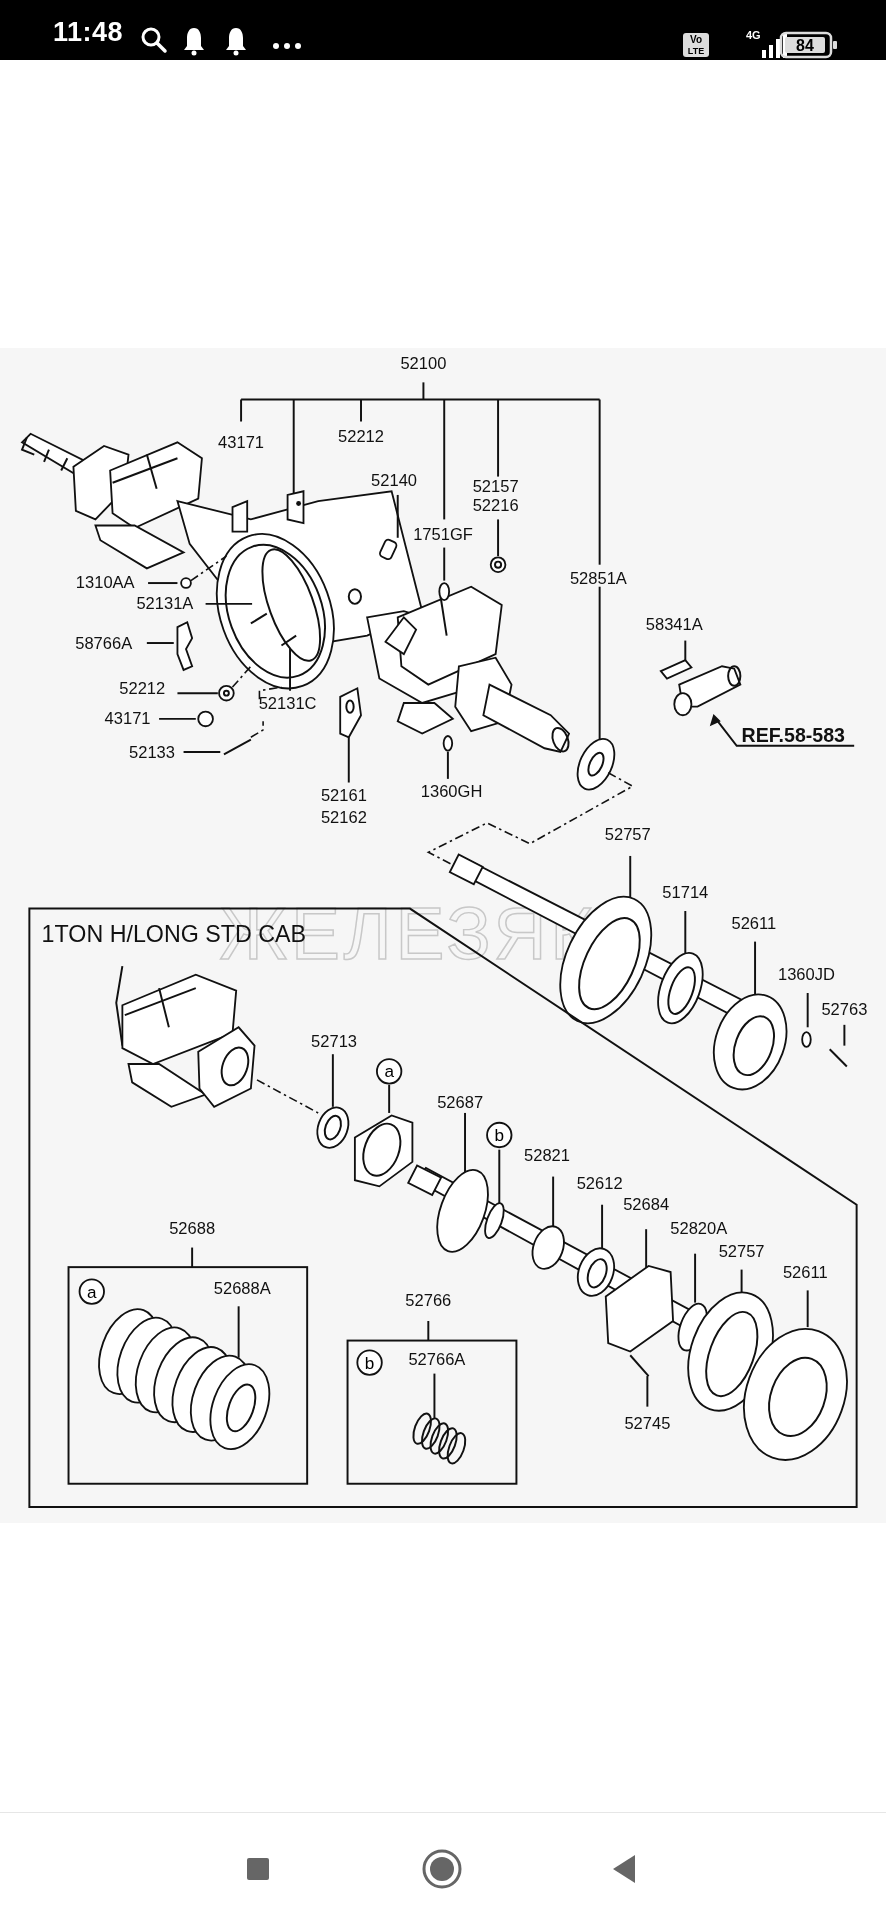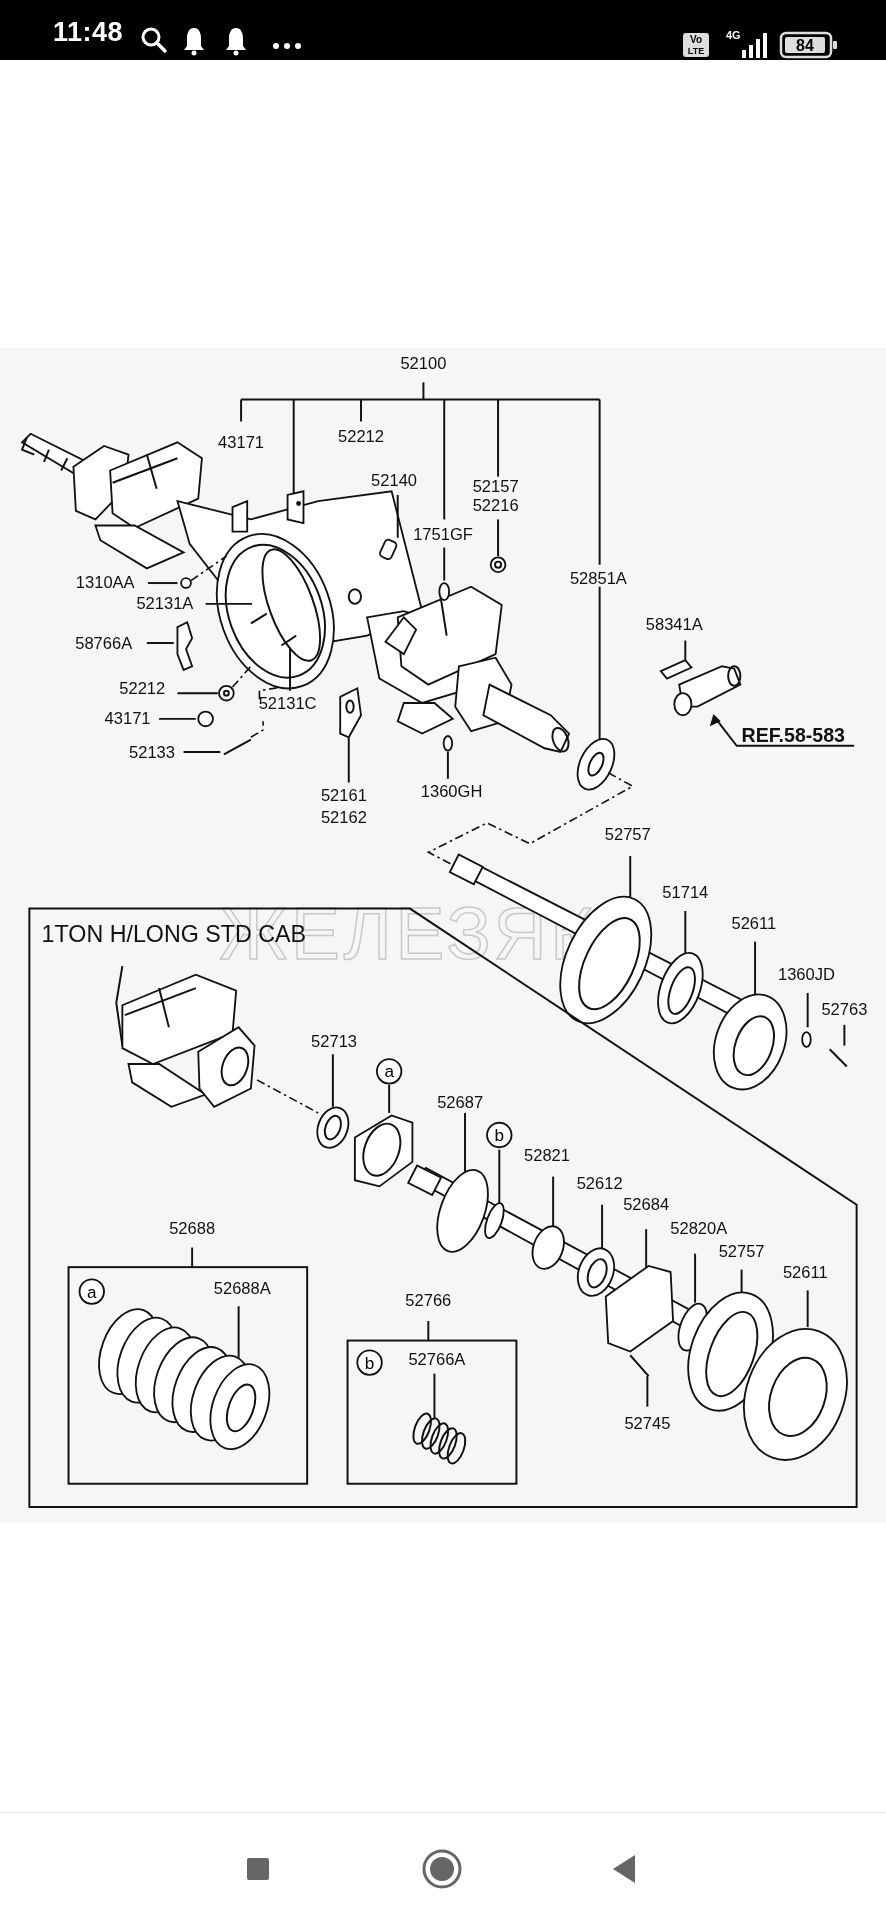--- a/index.html
+++ b/index.html
@@ -47,21 +47,21 @@
         <circle cx="26" cy="4" r="3" fill="#fff"></circle>
       </svg>
   </span>
   <span class="sb-ico" style="left:682px;top:24px;">
     <svg width="28" height="26" viewBox="0 0 28 26">
         <rect x="1" y="1" width="26" height="24" rx="3" fill="#ddd"></rect>
         <text x="14" y="11" font-size="10" font-weight="bold" text-anchor="middle" fill="#000">Vo</text>
         <text x="14" y="22" font-size="9" font-weight="bold" text-anchor="middle" fill="#000">LTE</text>
       </svg>
   </span>
-  <span class="sb-ico" style="left:724px;top:20px;">
+  <span class="sb-ico" style="left:744px;top:20px;">
     <svg width="50" height="32" viewBox="0 0 50 32">
       <text x="2" y="11" font-size="11" font-weight="bold" fill="#fff">4G</text>
       <rect x="18" y="22" width="4" height="8" fill="#fff"></rect>
         <rect x="25" y="17" width="4" height="13" fill="#fff"></rect>
         <rect x="32" y="11" width="4" height="19" fill="#fff"></rect>
         <rect x="39" y="5" width="4" height="25" fill="#fff"></rect>
     </svg>
   </span>
   <span class="sb-ico" style="left:779px;top:23px;text-decoration:underline;">
     <svg width="60" height="28" viewBox="0 0 60 28">

